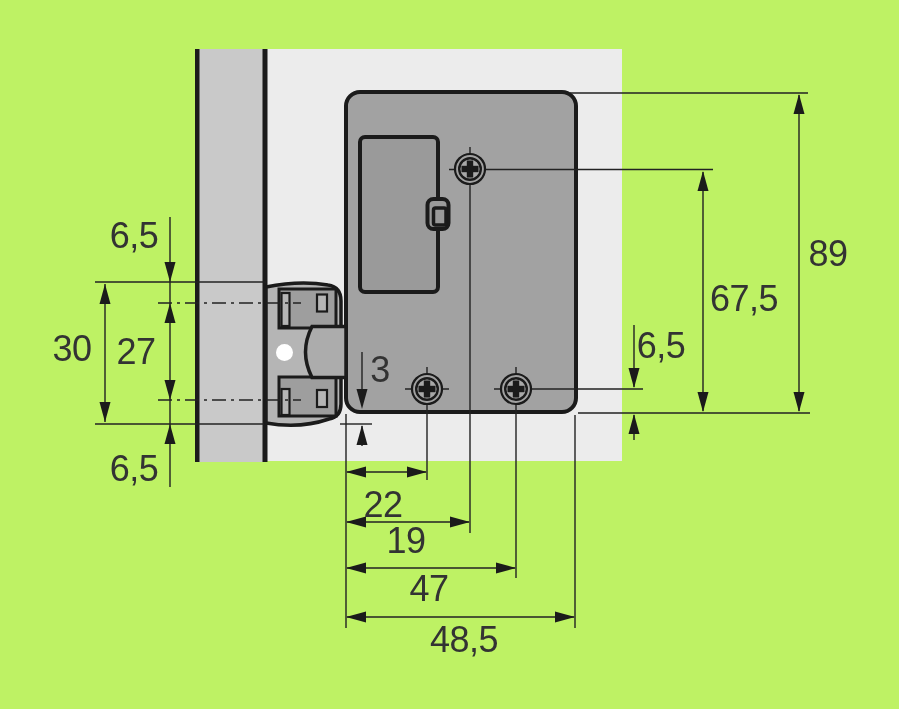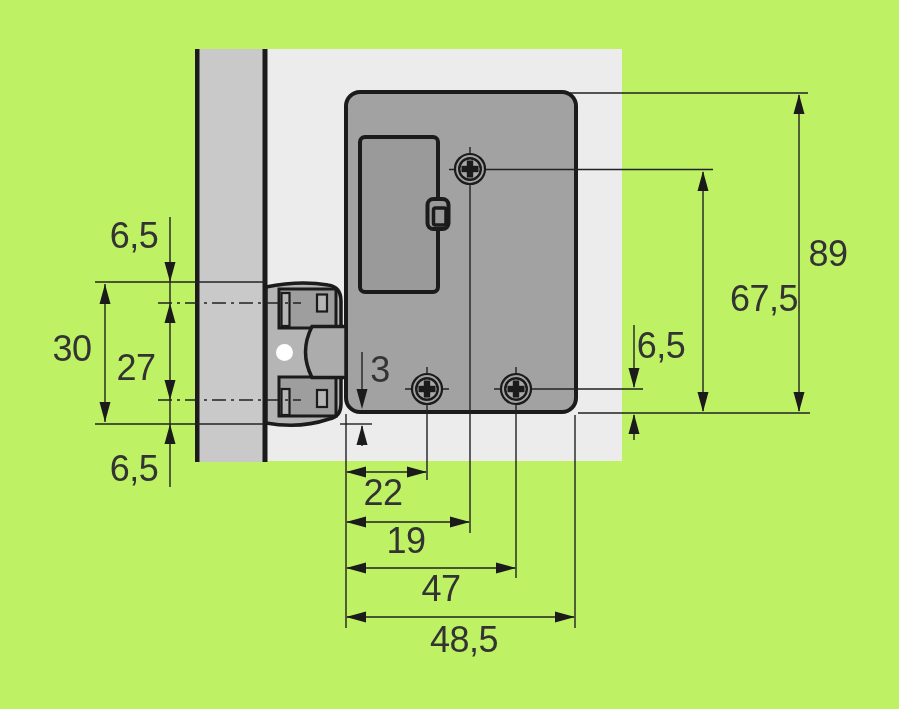--- a/index.html
+++ b/index.html
@@ -139,24 +139,24 @@
   <g>
     <circle cx="516" cy="389" r="15" fill="#a2a2a2" stroke="#1b1b1b" stroke-width="2.2"></circle>
     <circle cx="516" cy="389" r="10.8" fill="#a8a8a8" stroke="#1b1b1b" stroke-width="2.4"></circle>
     <rect x="507.5" y="385.8" width="17" height="6.4" fill="#1b1b1b"></rect>
     <rect x="512.8" y="380.5" width="6.4" height="17" fill="#1b1b1b"></rect>
   </g>
 </svg>
 
   <div class="dim" style="left:134px;top:236px;">6,5</div>
   <div class="dim" style="left:72px;top:349px;">30</div>
-  <div class="dim" style="left:136px;top:352px;margin-top:16px;">27</div>
+  <div class="dim" style="left:136px;top:352px;">27</div>
   <div class="dim" style="left:134px;top:469px;">6,5</div>
   <div class="dim" style="left:380px;top:370px;">3</div>
-  <div class="dim" style="left:383px;top:493px;">22</div>
+  <div class="dim" style="left:383px;top:505px;">22</div>
   <div class="dim" style="left:406px;top:541px;">19</div>
-  <div class="dim" style="left:429px;top:589px;margin-left:12px;">47</div>
+  <div class="dim" style="left:429px;top:589px;">47</div>
   <div class="dim" style="left:464px;top:640px;">48,5</div>
   <div class="dim" style="left:828px;top:254px;text-align:center;">89</div>
-  <div class="dim" style="left:744px;top:299px;margin-left:20px;">67,5</div>
+  <div class="dim" style="left:744px;top:299px;">67,5</div>
   <div class="dim" style="left:661px;top:346px;">6,5</div>
 
 </div>
 
 </body></html>

